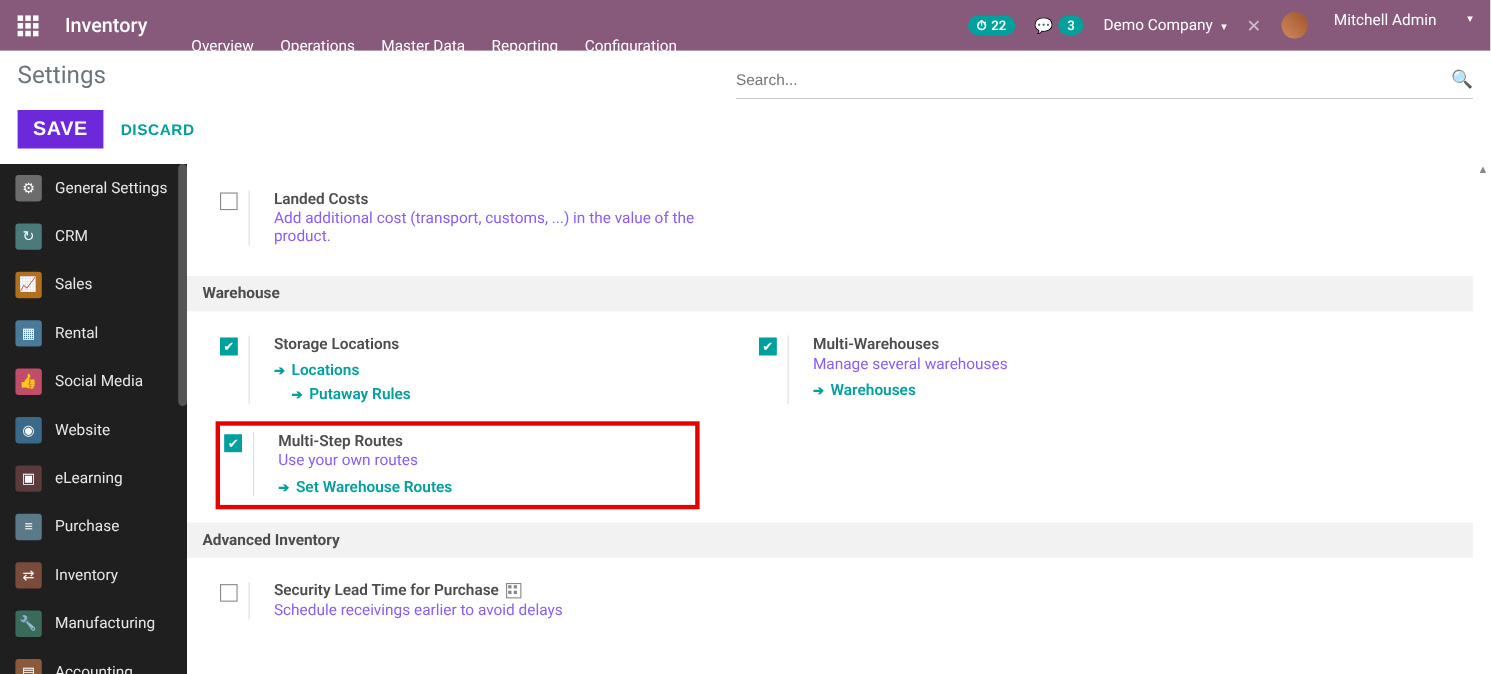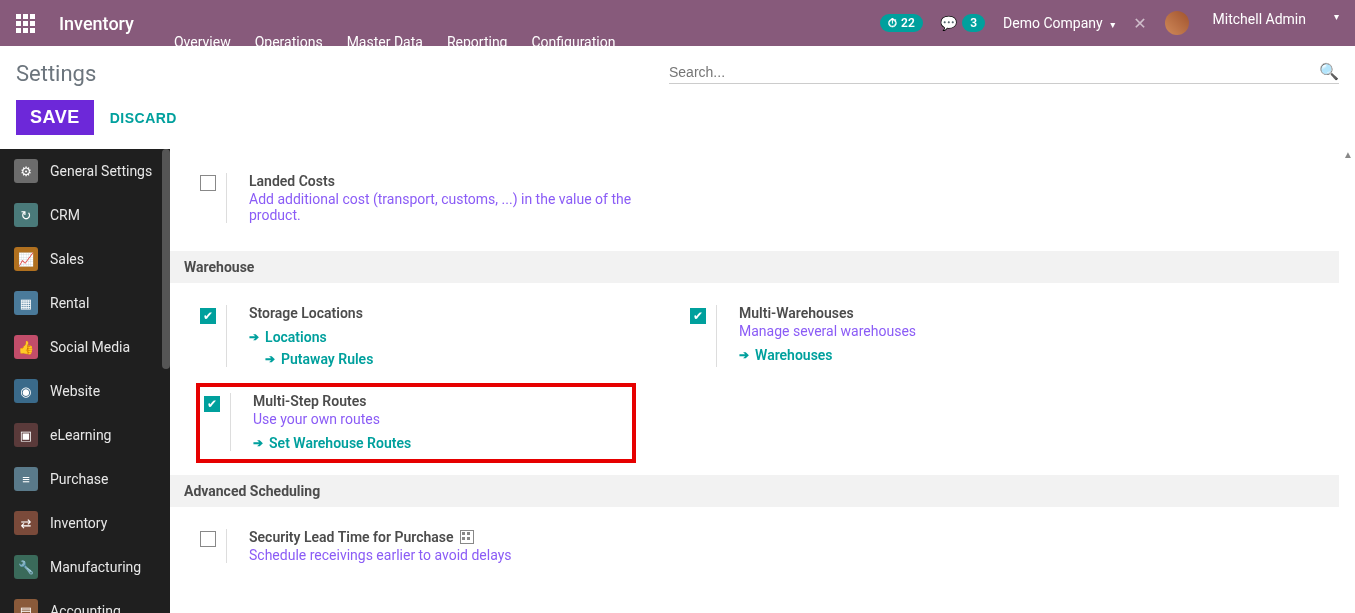--- a/index.html
+++ b/index.html
@@ -12,21 +12,21 @@
 .top-menu { display: flex; gap: 24px; }
 .top-menu a { color: #fff; text-decoration: none; font-weight: 400; font-size: 14px; margin-top: 37px; }
 .top-right { margin-left: auto; display: flex; align-items: center; gap: 18px; }
 .badge-pill { background: #00a09d; border-radius: 12px; padding: 2px 8px; display: inline-flex; align-items: center; gap: 4px; font-size: 12px; font-weight: 600; color: #fff; }
 .chat-icon { display: inline-flex; align-items: center; gap: 4px; color: #fff; }
 .caret { font-size: 10px; margin-left: 4px; }
 .avatar { width: 24px; height: 24px; border-radius: 50%; background: linear-gradient(45deg,#d08a5a,#a0522d); display: inline-block; }
 .user-block { display: flex; align-items: flex-start; gap: 24px; }
 .tool-icon { color: rgba(255,255,255,0.6); font-size: 16px; }
 
-.page-header { display: flex; align-items: center; padding: 10px 16px 0 16px; height: 44px; }
+.page-header { display: flex; padding: 10px 16px 0 16px; height: 44px; }
 .page-title { font-size: 22px; color: #6c757d; font-weight: 400; }
 .search-area { margin-left: auto; width: 670px; border-bottom: 1px solid #ccc; display: flex; align-items: center; padding-bottom: 2px; }
 .search-area input { border: none; outline: none; width: 100%; font-size: 14px; color: #666; }
 .search-area .search-glass { color: #666; font-size: 16px; }
 
 .actions-row { padding: 10px 16px 14px 16px; display: flex; align-items: center; gap: 16px; }
 .btn-save { background: #6d28d9; color: #fff; border: none; padding: 7px 14px; font-weight: 600; font-size: 18px; cursor: pointer; letter-spacing: .5px; }
 .btn-discard { background: none; border: none; color: #00a09d; font-weight: 600; font-size: 14px; cursor: pointer; letter-spacing: .5px; }
 
 .main-area { display: flex; height: calc(613px - 46px - 44px - 50px); }
@@ -228,21 +228,21 @@
               <span class="setting-link">
                   <span class="arrow">➔</span>
                   <span>Set Warehouse Routes</span>
                 </span>
             </div>
           </div>
         </div>
       </div>
     </div>
 
-    <div class="section-header">Advanced Scheduling</div>
+    <div class="section-header">Advanced Inventory</div>
 
     <div class="setting-row">
       <div class="setting-col">
         <div class="chk-wrap"><span class="chk"></span></div>
         <div class="setting-body">
           <div class="setting-title">
             <span>Security Lead Time for Purchase</span>
             <span class="building-icon">
                 <span></span>
                 <span></span>

